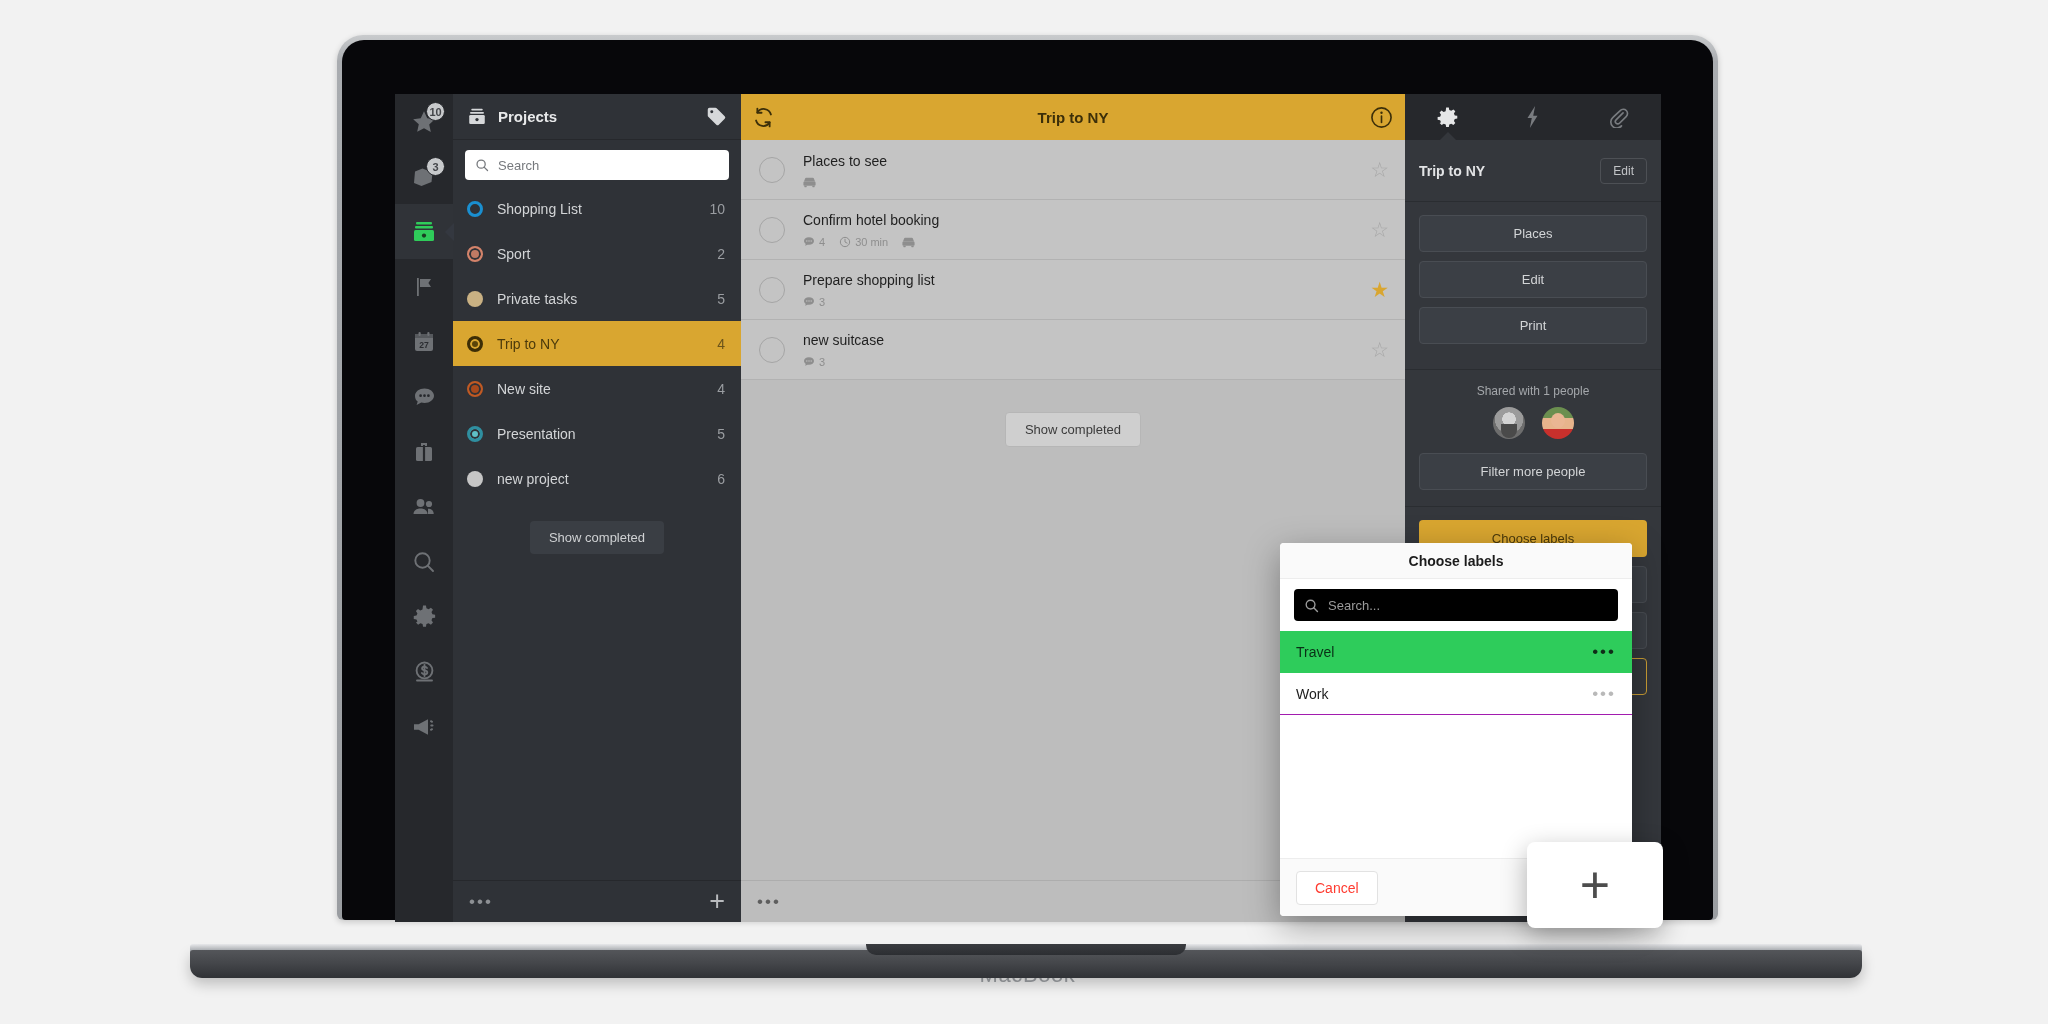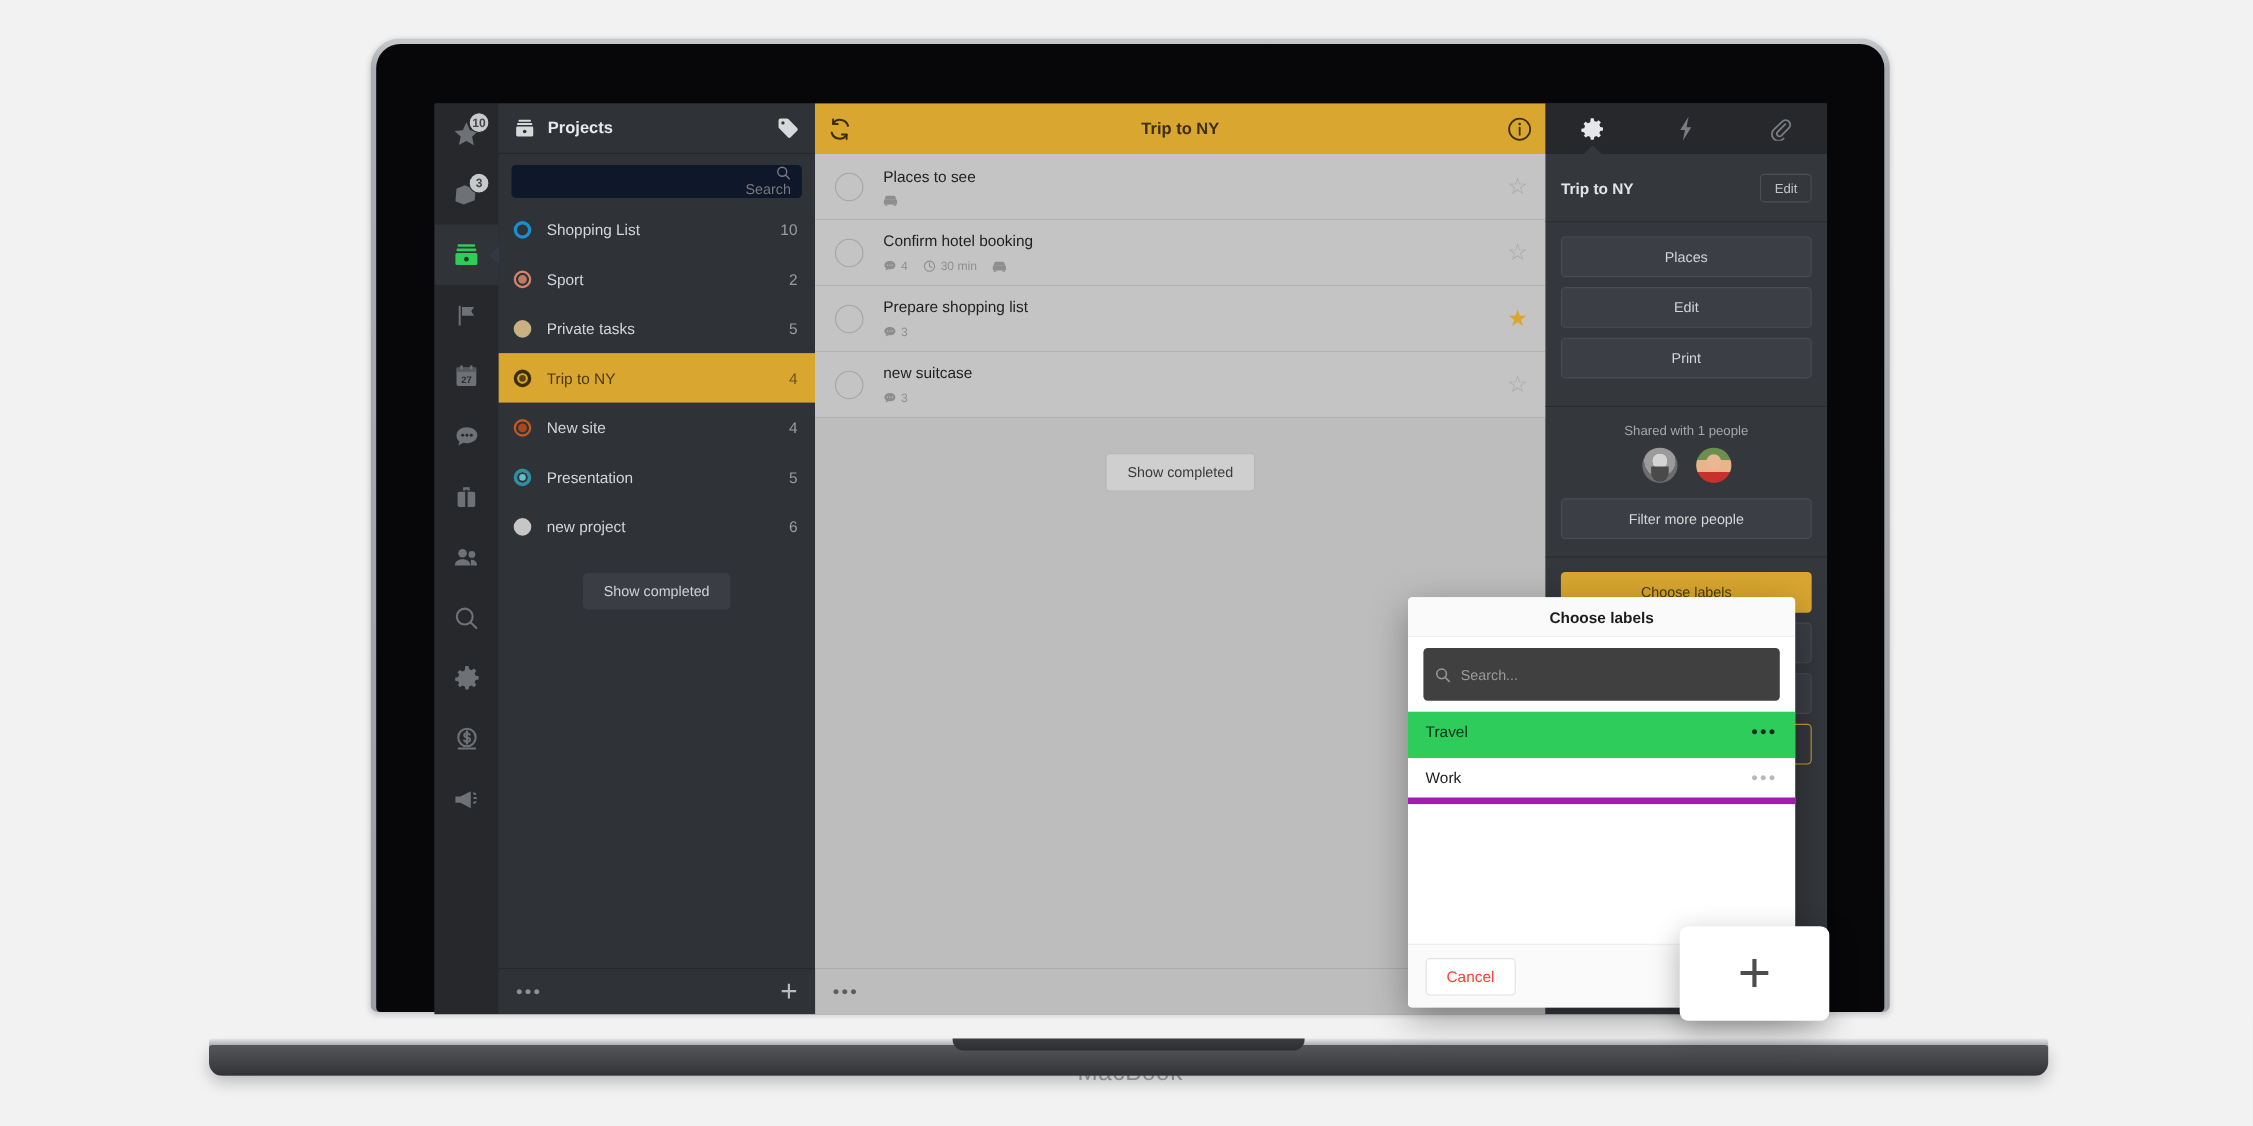--- a/index.html
+++ b/index.html
@@ -75,22 +75,22 @@
 
   
   .sidebar { width: 288px; flex: 0 0 288px; background: #2f3237; display: flex; flex-direction: column; }
   .sb-head {
     height: 46px; display: flex; align-items: center; padding: 0 14px;
     background: #2f3237; border-bottom: 1px solid #26282c;
   }
   .sb-head-title { color: #e8e9ea; font-size: 15px; font-weight: bold; margin-left: 11px; flex: 1; }
   .sb-search-wrap { padding: 10px 12px 6px 12px; }
   .sb-search {
-    height: 30px; background: #0f172a; border-radius: 4px;
-    display: flex; align-items: flex-end; padding: 0 10px; color: #76797d; font-size: 13px; flex-direction: column;
+    height: 30px; background: #ffffff; border-radius: 4px;
+    display: flex; align-items: center; padding: 0 10px; color: #76797d; font-size: 13px;
   }
   .sb-search span { margin-left: 9px; }
   .proj-list { flex: 1; overflow: hidden; }
   .proj {
     height: 45px; display: flex; align-items: center; padding: 0 16px 0 14px; cursor: default;
   }
   .proj.selected { background: #d9a630; }
   .proj-dot { width: 16px; height: 16px; border-radius: 50%; flex: 0 0 16px; }
   .proj-name { flex: 1; margin-left: 14px; color: #d3d5d7; font-size: 14px; }
   .proj-count { color: #9a9da1; font-size: 14px; }
@@ -191,28 +191,28 @@
     position: absolute; left: 1280px; top: 543px; width: 352px; height: 373px;
     background: #ffffff; border-radius: 4px; overflow: hidden;
     box-shadow: 0 10px 34px rgba(0,0,0,.34); display: flex; flex-direction: column;
   }
   .lp-head {
     height: 36px; background: #fafafa; display: flex; align-items: center; justify-content: center;
     font-size: 14px; font-weight: bold; color: #1c1c1c; border-bottom: 1px solid #ededed;
   }
   .lp-search-wrap { padding: 10px 14px 10px 14px; background: #fff; }
   .lp-search {
-    height: 48px; background: #404040; border-radius: 4px; display: flex; align-items: center;
+    height: 32px; background: #000000; border-radius: 4px; display: flex; align-items: center;
     padding: 6px 10px; color: #9a9a9a; font-size: 13px;
   }
   .lp-search span { margin-left: 9px; }
   .lp-list { flex: 1; background: #fff; }
   .lp-row {
     height: 42px; display: flex; align-items: center; padding: 0 16px;
-    border-bottom: 6px solid #a21caf; font-size: 14px; color: #1c1c1c;
+    border-bottom: 1px solid #a21caf; font-size: 14px; color: #1c1c1c;
   }
   .lp-row.on { background: #2ecc5b; color: #0a2f16; border-bottom-color: #2ecc5b; }
   .lp-row-name { flex: 1; }
   .lp-row .dots3 { color: #b9b9b9; }
   .lp-row.on .dots3 { color: #0f2d18; }
   .lp-foot {
     height: 58px; background: #fafafa; border-top: 1px solid #ededed;
     display: flex; align-items: center; padding: 0 16px;
   }
   .btn-cancel {

